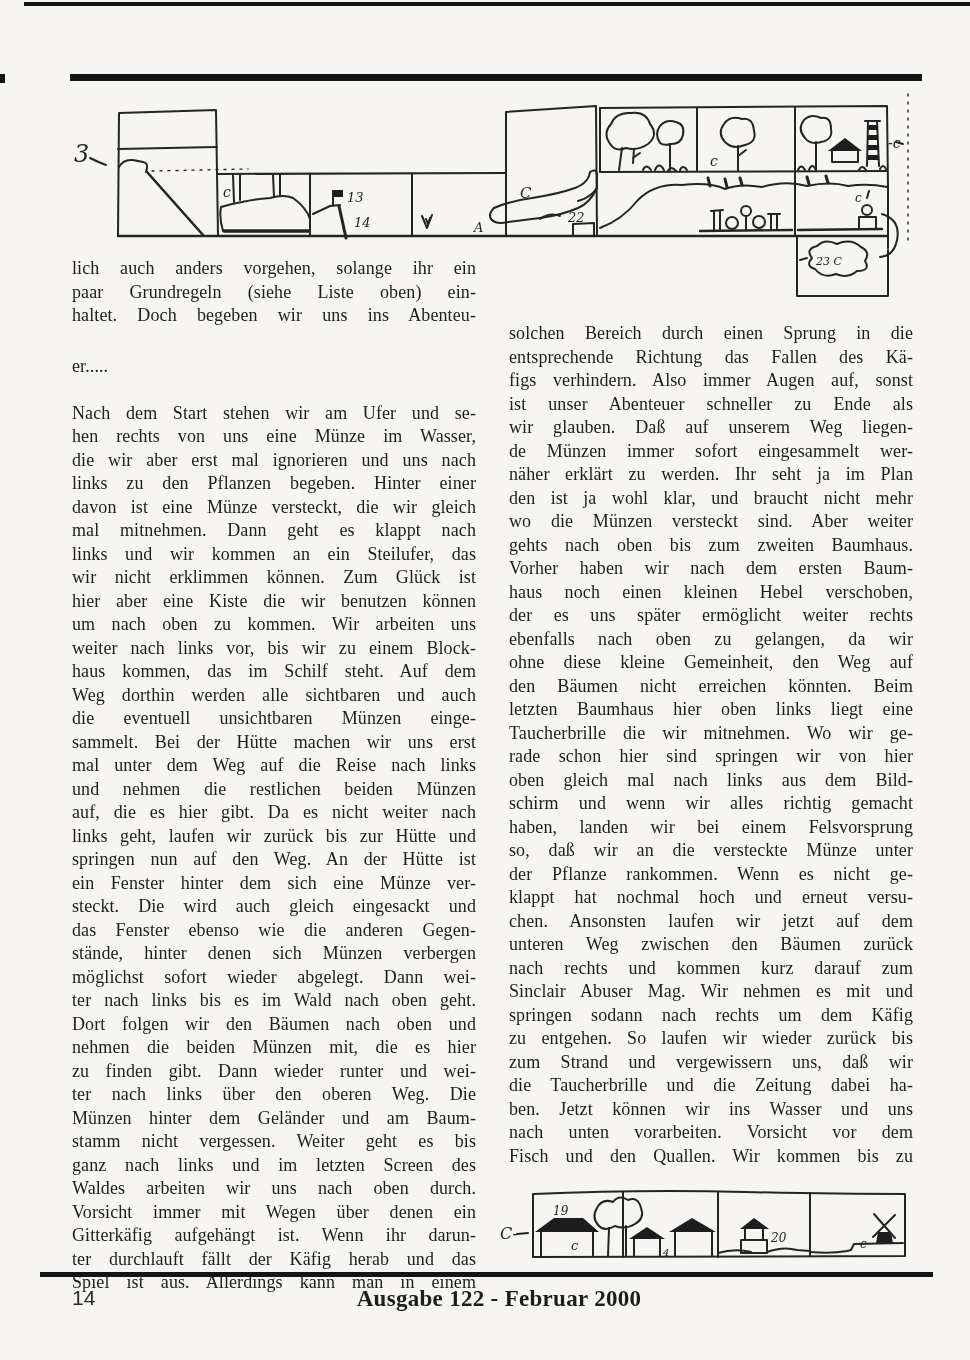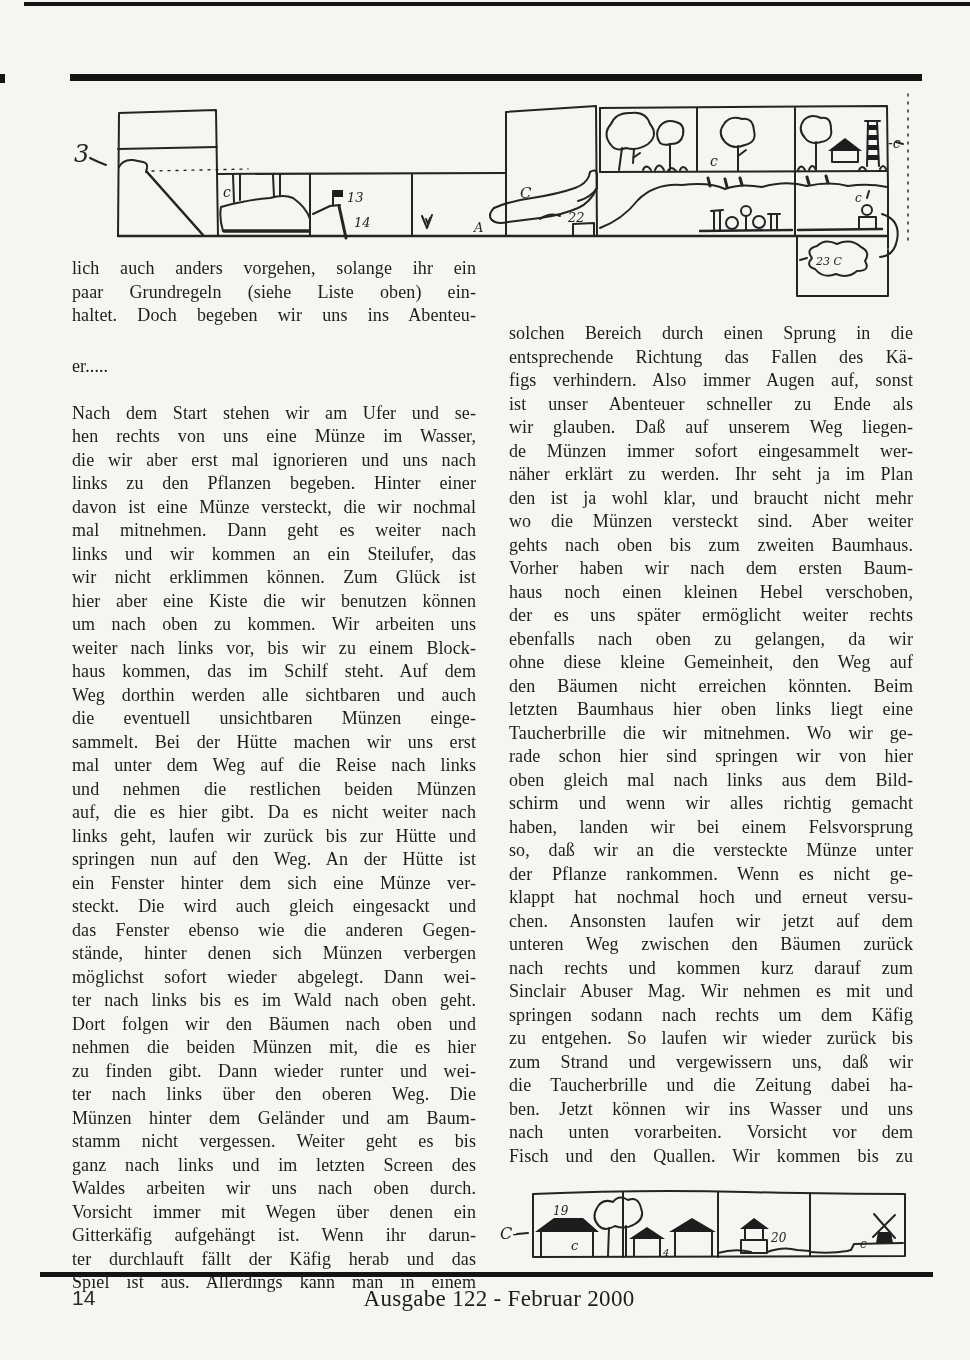--- a/index.html
+++ b/index.html
@@ -27,21 +27,21 @@
 
   .top-map{position:absolute;left:70px;top:88px;width:845px;height:232px;}
   .bottom-map{position:absolute;left:495px;top:1182px;width:420px;height:92px;}
   svg .sk{stroke:#242424;stroke-width:2;fill:none;stroke-linecap:round;stroke-linejoin:round;}
   svg .fill{fill:#1d1d1d;stroke:none;}
   svg text{fill:#242424;font-family:"DejaVu Serif",serif;font-style:italic;}
 
   .page-number{position:absolute;left:72px;top:1286px;font-size:21px;color:#2a2a2a;}
   .footer-title{
     position:absolute;left:34px;top:1286px;width:930px;text-align:center;
-    font-family:"Liberation Serif",serif;font-weight:normal;font-size:23px;letter-spacing:0.3px;
+    font-family:"Liberation Serif",serif;font-weight:bold;font-size:23px;letter-spacing:0.3px;
   }
 </style>
 </head>
 <body>
 
 <div class="page">
 
   <div class="rule top-edge-rule"></div>
   <div class="rule edge-nub"></div>
   <div class="rule header-bar"></div>
@@ -146,22 +146,22 @@
   <div class="col col-left">
       <div class="line">lich auch anders vorgehen, solange ihr ein</div>
       <div class="line">paar Grundregeln (siehe Liste oben) ein-</div>
       <div class="line">haltet. Doch begeben wir uns ins Abenteu-</div>
       <div class="line left">er.....</div>
       <div class="line blank">&nbsp;</div>
       <div class="line">Nach dem Start stehen wir am Ufer und se-</div>
       <div class="line">hen rechts von uns eine Münze im Wasser,</div>
       <div class="line">die wir aber erst mal ignorieren und uns nach</div>
       <div class="line">links zu den Pflanzen begeben. Hinter einer</div>
-      <div class="line">davon ist eine Münze versteckt, die wir nochmal</div>
-      <div class="line">mal mitnehmen. Dann geht es weiter nach</div>
+      <div class="line">davon ist eine Münze versteckt, die wir gleich</div>
+      <div class="line">mal mitnehmen. Dann geht es klappt nach</div>
       <div class="line">links und wir kommen an ein Steilufer, das</div>
       <div class="line">wir nicht erklimmen können. Zum Glück ist</div>
       <div class="line">hier aber eine Kiste die wir benutzen können</div>
       <div class="line">um nach oben zu kommen. Wir arbeiten uns</div>
       <div class="line">weiter nach links vor, bis wir zu einem Block-</div>
       <div class="line">haus kommen, das im Schilf steht. Auf dem</div>
       <div class="line">Weg dorthin werden alle sichtbaren und auch</div>
       <div class="line">die eventuell unsichtbaren Münzen einge-</div>
       <div class="line">sammelt. Bei der Hütte machen wir uns erst</div>
       <div class="line">mal unter dem Weg auf die Reise nach links</div>

